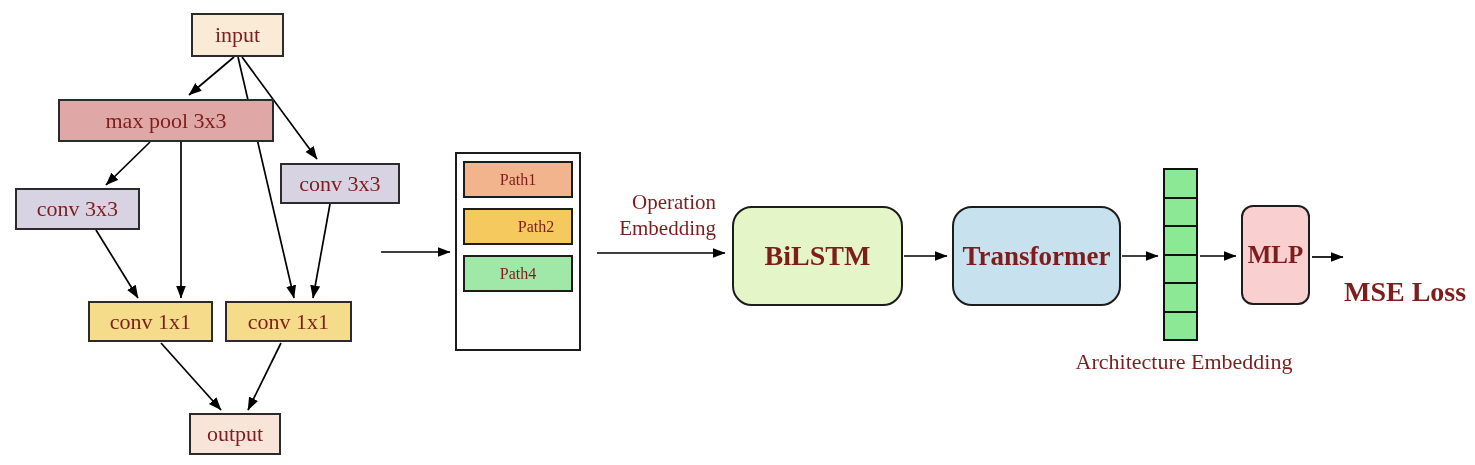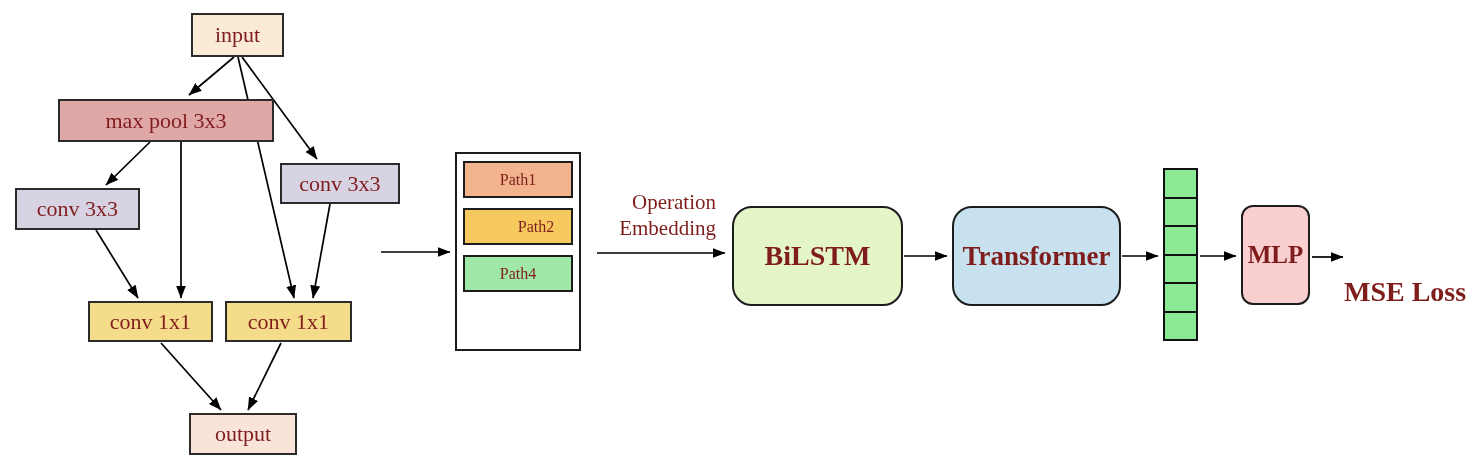--- a/index.html
+++ b/index.html
@@ -76,21 +76,21 @@
   <div class="node" style="left: 58px; top: 99px; width: 216px; height: 43px; background: rgb(223, 168, 166);">max pool 3x3</div>
 
   <div class="node" style="left: 15px; top: 188px; width: 125px; height: 42px; background: rgb(216, 211, 227);">conv 3x3</div>
 
   <div class="node" style="left: 280px; top: 163px; width: 120px; height: 41px; background: rgb(216, 211, 227);">conv 3x3</div>
 
   <div class="node" style="left: 88px; top: 301px; width: 125px; height: 41px; background: rgb(245, 220, 138);">conv 1x1</div>
 
   <div class="node" style="left: 225px; top: 301px; width: 127px; height: 41px; background: rgb(245, 220, 138);">conv 1x1</div>
 
-  <div class="node" style="left: 189px; top: 413px; width: 108px; height: 42px; background: rgb(249, 228, 218);">output</div>
+  <div class="node" style="left: 189px; top: 413px; width: 92px; height: 42px; background: rgb(249, 228, 218);">output</div>
 
   <div class="paths-panel">
     <div class="pathbox" style="background: rgb(242, 180, 140);">Path1</div>
     <div class="pathbox" style="background: rgb(246, 201, 95); padding-left: 36px;">Path2</div>
     <div class="pathbox" style="background: rgb(160, 232, 168);">Path4</div>
   </div>
 
   <div class="lbl op-emb">Operation Embedding</div>
 
   <div class="pill transformer" style="background: rgb(199, 226, 238);">Transformer</div>
@@ -99,18 +99,19 @@
 
   <div class="emb-column">
     <div class="emb-cell" style="background: rgb(139, 232, 148);"></div>
     <div class="emb-cell" style="background: rgb(139, 232, 148);"></div>
     <div class="emb-cell" style="background: rgb(139, 232, 148);"></div>
     <div class="emb-cell" style="background: rgb(139, 232, 148);"></div>
     <div class="emb-cell" style="background: rgb(139, 232, 148);"></div>
     <div class="emb-cell" style="background: rgb(139, 232, 148);"></div>
   </div>
 
+  <div class="lbl arch-emb">Architecture Embedding</div>
 
   <div class="pill mlp" style="background: rgb(249, 207, 207);">MLP</div>
 
   <div class="lbl mse">MSE Loss</div>
 
 </div>
 
 </body></html>

